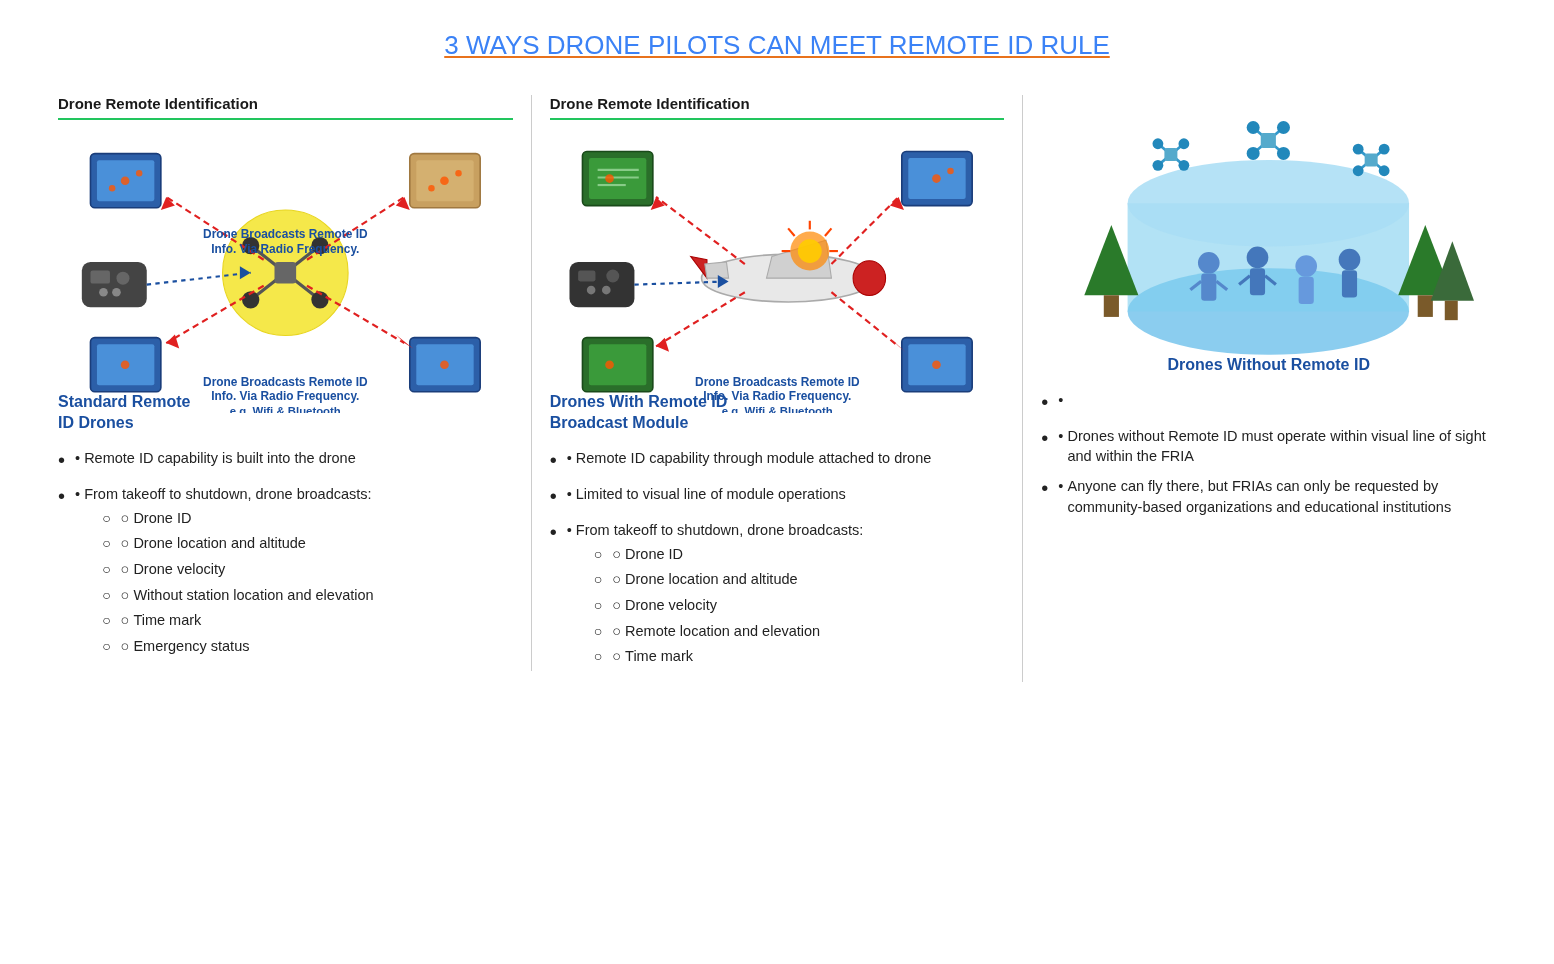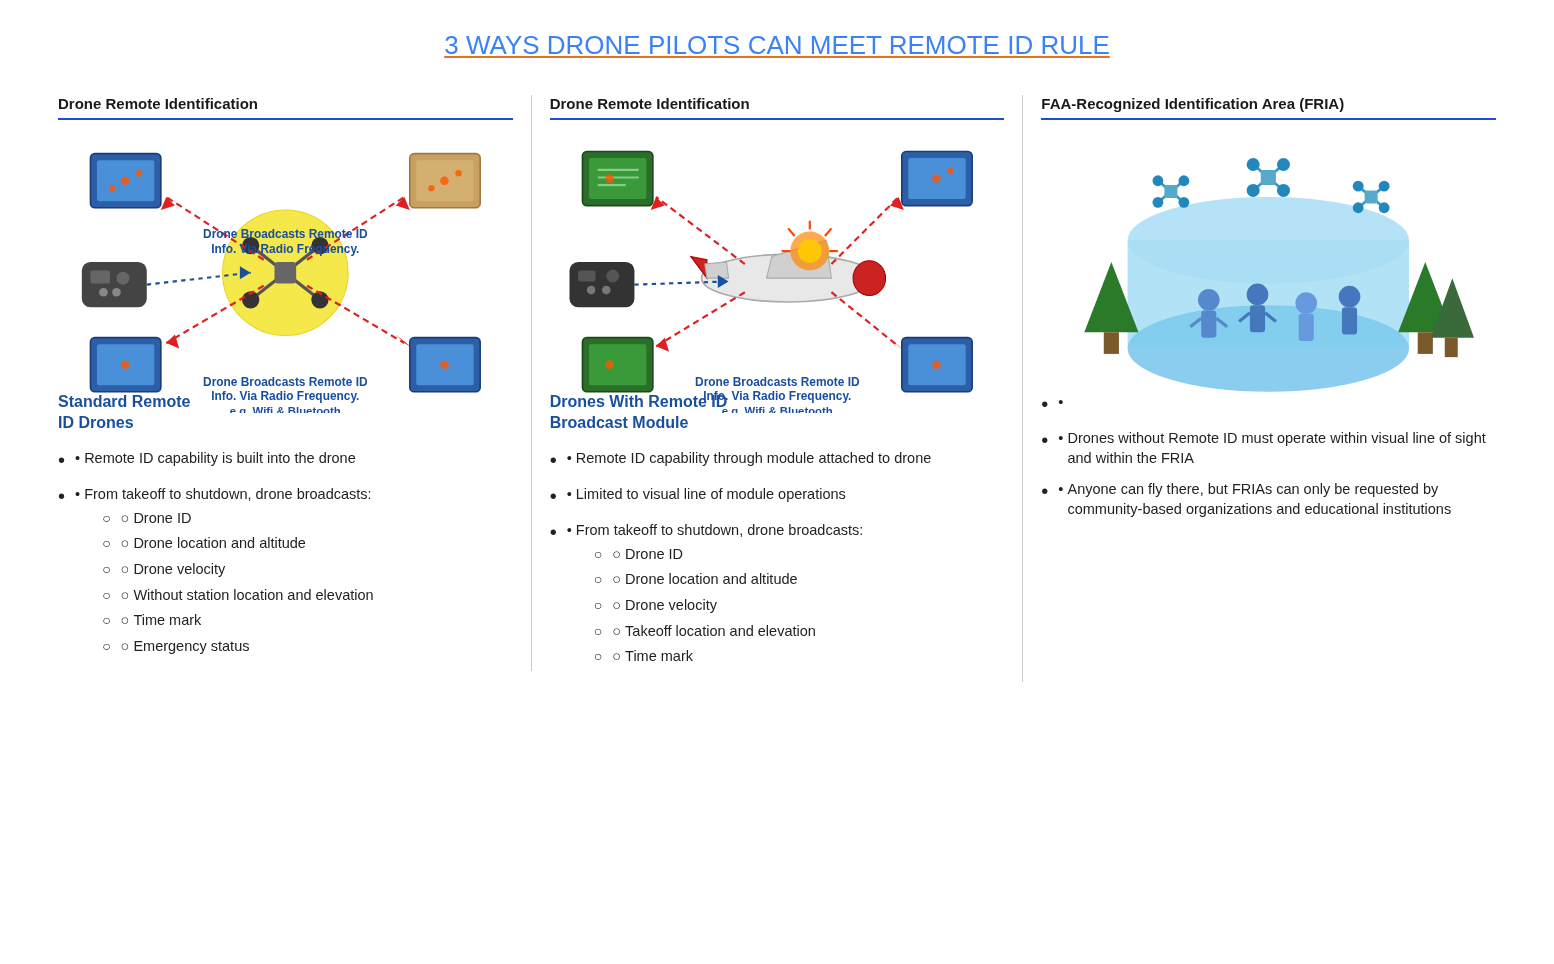--- a/index.html
+++ b/index.html
@@ -35,21 +35,21 @@
       border-right: 1px solid #ccc;
     }
     .column:last-child {
       border-right: none;
     }
 
     .col-header {
       font-size: 15px;
       font-weight: bold;
       color: #1a1a1a;
-      border-bottom: 2px solid #1d4ed8;
+      border-bottom: 2px solid #22c55e;
       padding-bottom: 6px;
       margin-bottom: 12px;
     }
 
     
     .bullet-list {
       list-style: none;
       padding: 0;
       margin: 0;
     }
@@ -309,34 +309,33 @@
             <li>
                 <span>○&nbsp;</span>
                 <span>Drone location and altitude</span>
               </li>
             <li>
                 <span>○&nbsp;</span>
                 <span>Drone velocity</span>
               </li>
             <li>
                 <span>○&nbsp;</span>
-                <span>Takeoff location and elevation</span>
+                <span>Remote location and elevation</span>
               </li>
             <li>
                 <span>○&nbsp;</span>
                 <span>Time mark</span>
               </li>
           </ul>
         </div>
       </li>
     </ul>
   </div>
 
   <div class="column">
-    <div class="col-header">FAA-Recognized Identification Area (FRIA)</div>
 
     <div class="diag-wrap">
       <svg viewBox="0 0 420 260" xmlns="http://www.w3.org/2000/svg">
 
         <ellipse cx="210" cy="200" rx="130" ry="40" fill="#5ab8e8" opacity="0.7"></ellipse>
 
         <rect x="80" y="100" width="260" height="100" fill="#7fcfee" opacity="0.6"></rect>
 
         <ellipse cx="210" cy="100" rx="130" ry="40" fill="#a8ddf5" opacity="0.85"></ellipse>
 
@@ -396,20 +395,21 @@
           <line x1="0" y1="0" x2="12" y2="10" stroke="#3399cc" stroke-width="2.5"></line>
           <circle cx="-12" cy="-10" r="5" fill="#2288bb"></circle>
           <circle cx="12" cy="-10" r="5" fill="#2288bb"></circle>
           <circle cx="-12" cy="10" r="5" fill="#2288bb"></circle>
           <circle cx="12" cy="10" r="5" fill="#2288bb"></circle>
           <rect x="-6" y="-6" width="12" height="12" rx="2" fill="#55aacc"></rect>
         </g>
       </svg>
     </div>
 
+    <div style="text-align:center; font-weight:bold; color:#1a4fa0; font-size:16px; margin-bottom:14px; line-height:1.3;">Drones Without Remote ID</div>
 
     <ul class="bullet-list">
       <li>
         <span>•&nbsp;</span>
       </li>
       <li>
         <span>•&nbsp;</span>
         <span>Drones without Remote ID must operate within visual line of sight and within the FRIA</span>
       </li>
       <li>

